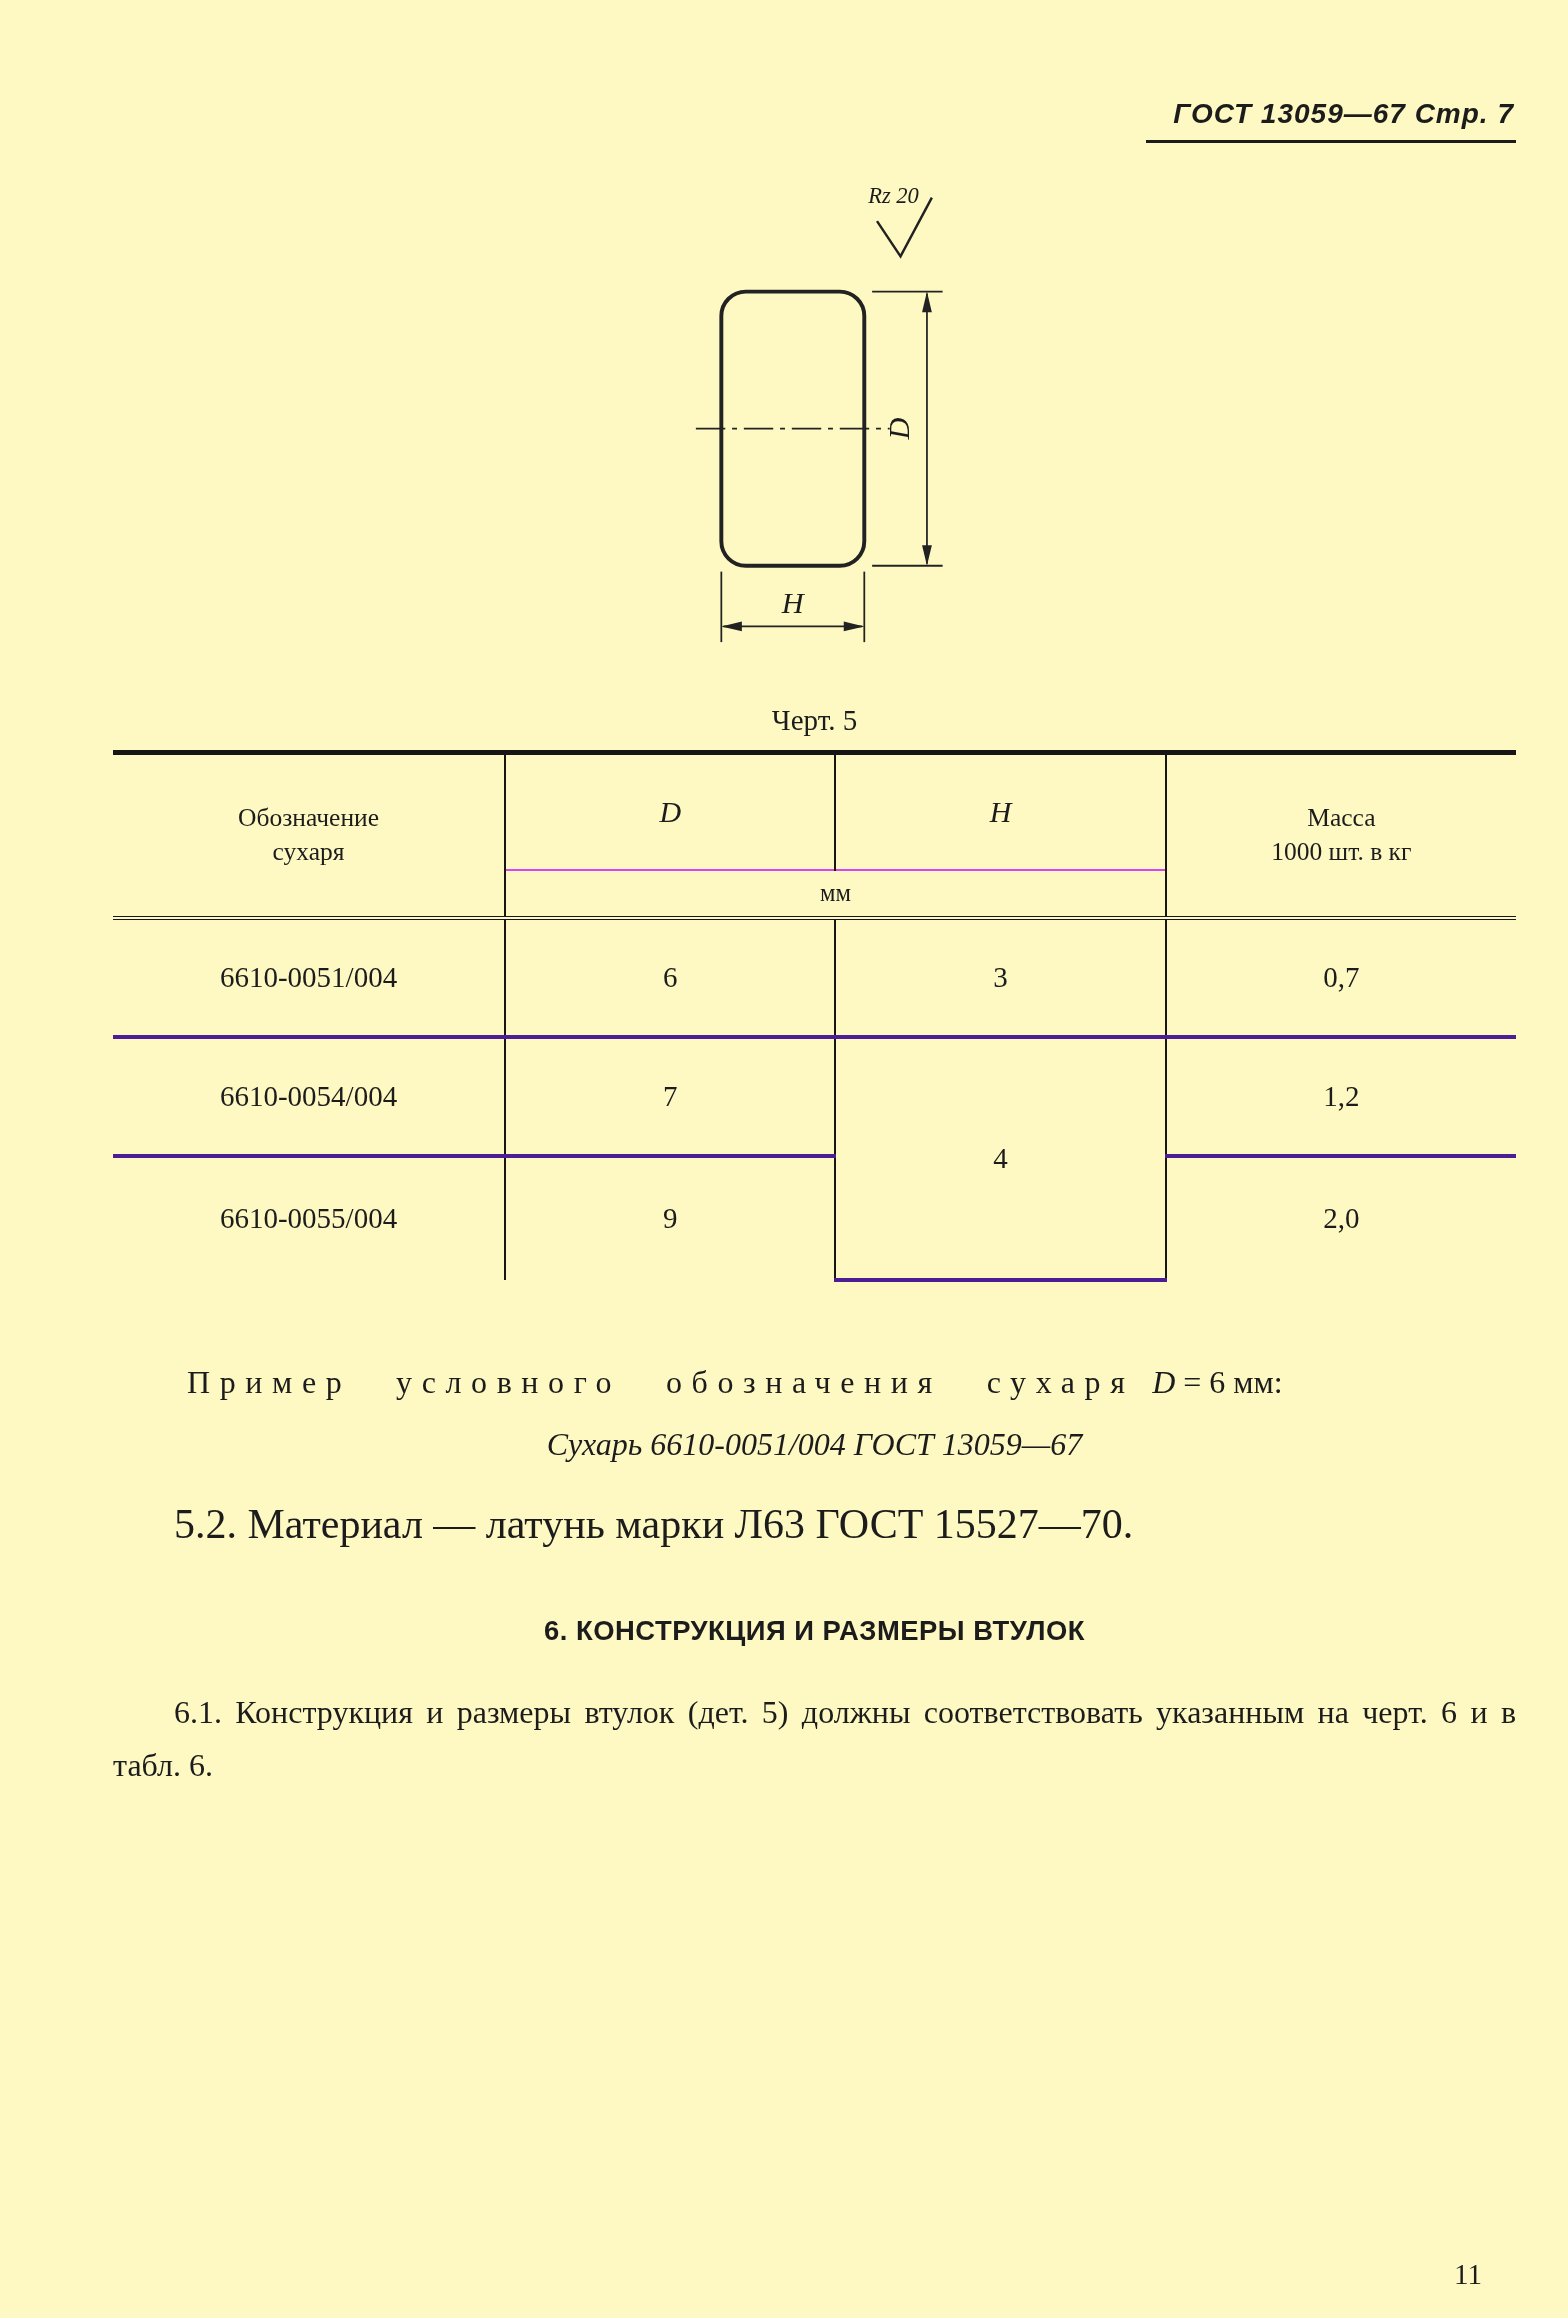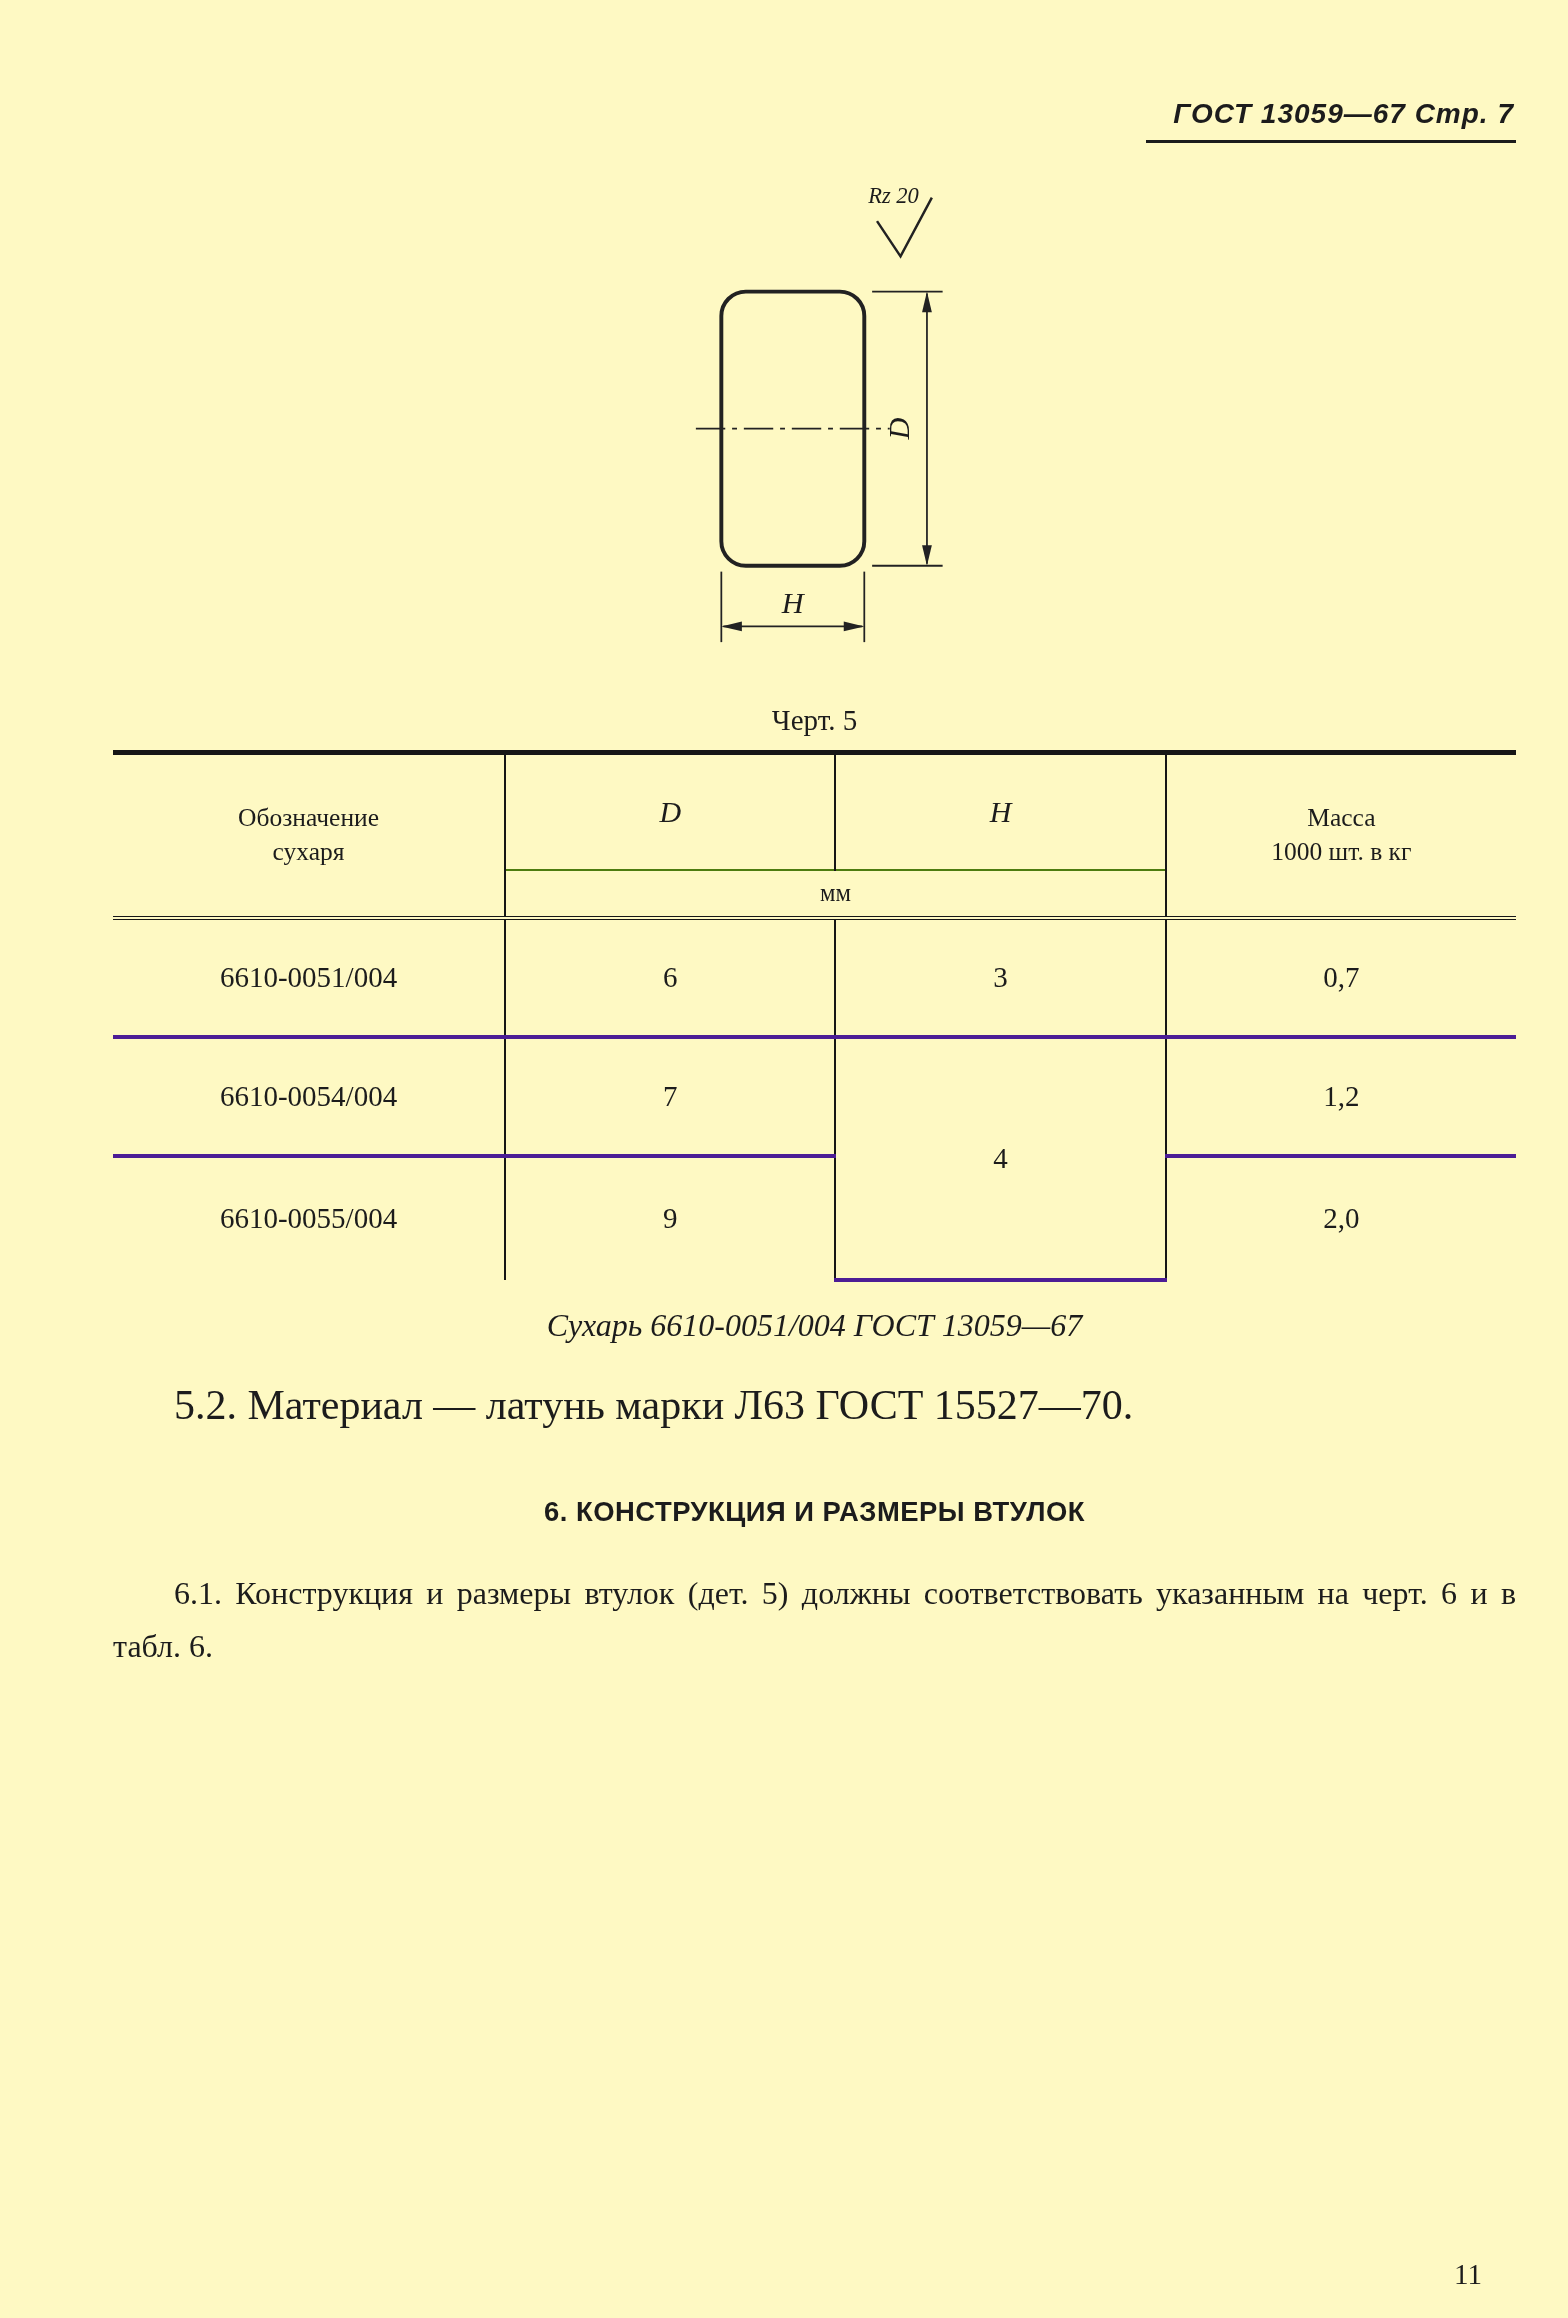--- a/index.html
+++ b/index.html
@@ -33,21 +33,21 @@
   .dimlbl{font-style:italic;font-size:31px;font-family:"Liberation Serif","DejaVu Serif",serif;fill:#1c1c1c;}
   .rough{font-style:italic;font-size:23px;font-family:"Liberation Serif","DejaVu Serif",serif;fill:#1c1c1c;}
   
   .table-label{text-align:right;font-size:28px;letter-spacing:.4em;margin-top:186px;padding-right:2px;}
   table.parts{border-collapse:collapse;width:100%;margin-top:13px;border-top:5.9px solid #161616;table-layout:fixed;}
   .parts th,.parts td{font-weight:400;text-align:center;vertical-align:middle;padding:0;}
   .c1{width:28%;}.c2{width:23.5%;}.c3{width:23.5%;}.c4{width:25%;}
   .hdr th{font-size:25.5px;line-height:1.35;height:114px;}
   .hdr .ital{font-style:italic;font-size:30px;}
   .vl{border-left:2px solid #161616;}
-  .unit-row th{font-size:24.5px;height:45px;border-left:2px solid #161616;border-top:2px solid #4d7c0f;}
+  .unit-row th{font-size:24.5px;height:45px;border-left:2px solid #161616;border-top:2px solid #d946ef;}
   tbody tr:first-child td{border-top:4.9px double #161616;}
   .parts tbody td{font-size:29px;height:115px;}
   tr.r1 td,tr.r2 td{border-bottom:4px solid #4c1d95;}
   td.hspan{border-bottom:none;}
   tr.r3 td{border-bottom:none;height:122px;}
   
   .example-line{margin-top:82px;font-size:32px;white-space:nowrap;padding-left:74px;}
   .spaced{letter-spacing:.30em;word-spacing:.85em;}
   .var{font-style:italic;margin-left:17.6px;}
   .designation-line{text-align:center;font-style:italic;font-size:32px;margin-top:25.5px;}
@@ -118,20 +118,21 @@
         <td class="vl">1,2</td>
       </tr>
       <tr class="r3">
         <td>6610-0055/004</td>
         <td class="vl">9</td>
         <td class="vl">2,0</td>
       </tr>
     </tbody>
   </table>
 
+  <div class="example-line"><span class="spaced">Пример условного обозначения сухаря</span><span class="var">D</span><span> = 6 мм:</span></div>
 
   <div class="designation-line">Сухарь 6610-0051/004 ГОСТ 13059—67</div>
 
   <p class="para-52">5.2. Материал — латунь марки Л63 ГОСТ 15527—70.</p>
 
   <h2 class="sec-heading second">6. КОНСТРУКЦИЯ И РАЗМЕРЫ ВТУЛОК</h2>
 
   <p class="body-par">6.1. Конструкция и размеры втулок (дет. 5) должны соответствовать указанным на черт. 6 и в табл. 6.</p>
 
   <div class="page-number">11</div>

